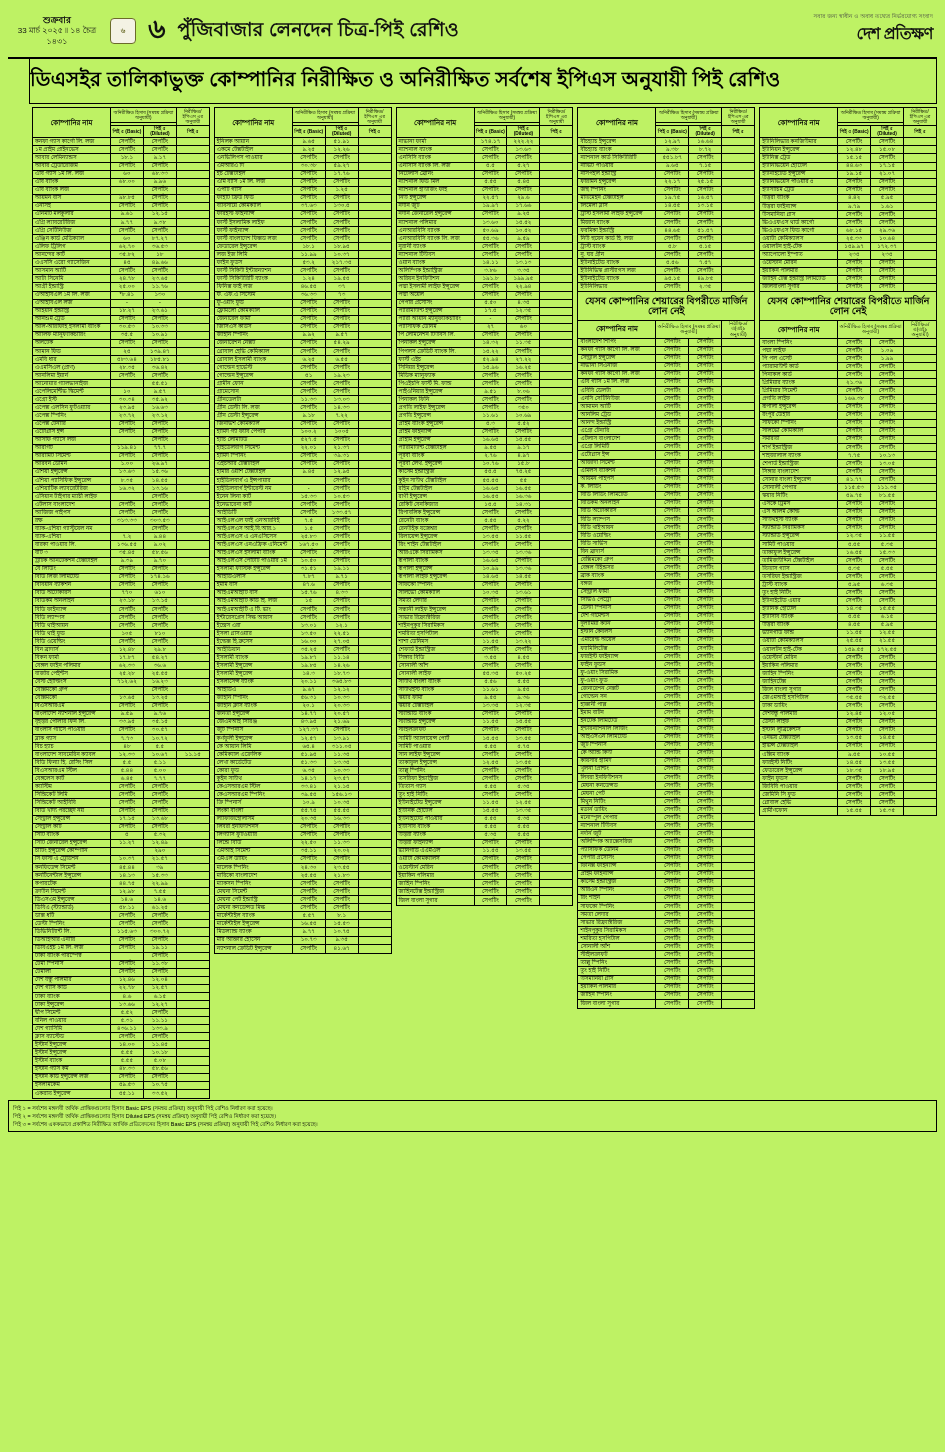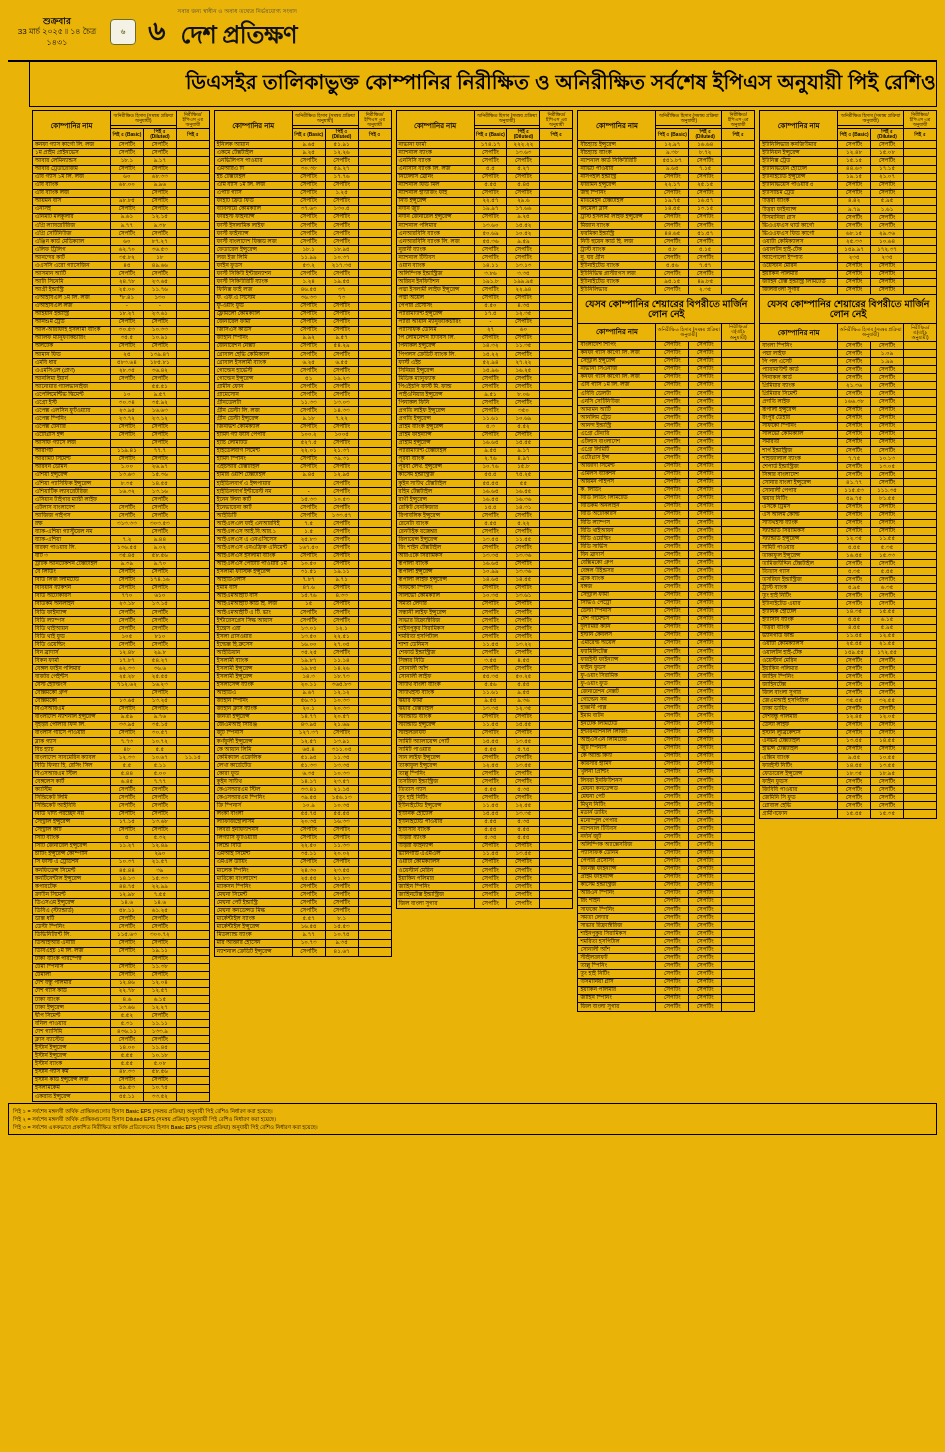--- a/index.html
+++ b/index.html
@@ -5,21 +5,21 @@
   * { box-sizing: border-box; }
   html, body {
     margin: 0; padding: 0;
     background: #ffffff;
     font-family: "Liberation Sans", sans-serif;
   }
   .page {
     width: 945px;
     min-height: 1452px;
     margin: 0 auto;
-    background: #eab308;
+    background: #bef264;
     position: relative;
     padding: 6px 8px 4px 8px;
   }
 
   
   .masthead {
     display: flex;
     align-items: center;
     border-bottom: 2px solid #000;
     padding: 2px 4px 4px 4px;
@@ -46,29 +46,29 @@
   }
   .mast-section {
     font-size: 19px; font-weight: bold; color: #111; letter-spacing: .3px;
     flex: 1;
   }
   .mast-brand {
     text-align: right;
   }
   .mast-brand .tag { font-size: 5.5px; color: #444; letter-spacing: .2px; }
   .mast-brand .name {
-    font-size: 24px; font-weight: bold; color: #111; letter-spacing: -.5px;
+    font-size: 16px; font-weight: bold; color: #111; letter-spacing: -.5px;
   }
 
   
   .headline-bar {
     border: 1.5px solid #000;
     border-top: none;
-    text-align: right;
-    padding: 5px 0 6px 16px;
+    text-align: left;
+    padding: 5px 0 6px 0;
     font-size: 20px;
     font-weight: bold;
     letter-spacing: .2px;
     margin-left: 21px;
   }
 
   
   .cols {
     display: grid;
     grid-template-columns: repeat(5, 1fr);
@@ -135,20 +135,21 @@
 
   <div class="masthead">
     <div class="mast-date">
       <div class="day">শুক্রবার</div>
       <div>33 মার্চ ২০২৫ ৷৷ ১৪ চৈত্র ১৪৩১</div>
     </div>
     <div class="mast-logo">
       <span>৬</span>
     </div>
     <div class="mast-page-no">৬</div>
+    <div class="mast-section">পুঁজিবাজার লেনদেন চিত্র-পিই রেশিও</div>
     <div class="mast-brand">
       <div class="tag">সবার জন্য স্বাধীন ও অবাধ তথ্যের নির্ভরযোগ্য সংবাদ</div>
       <div class="name">দেশ প্রতিক্ষণ</div>
     </div>
   </div>
 
   <div class="headline-bar">ডিএসইর তালিকাভুক্ত কোম্পানির নিরীক্ষিত ও অনিরীক্ষিত সর্বশেষ ইপিএস অনুযায়ী পিই রেশিও</div>
 
   <div class="cols">
     <div class="col">

